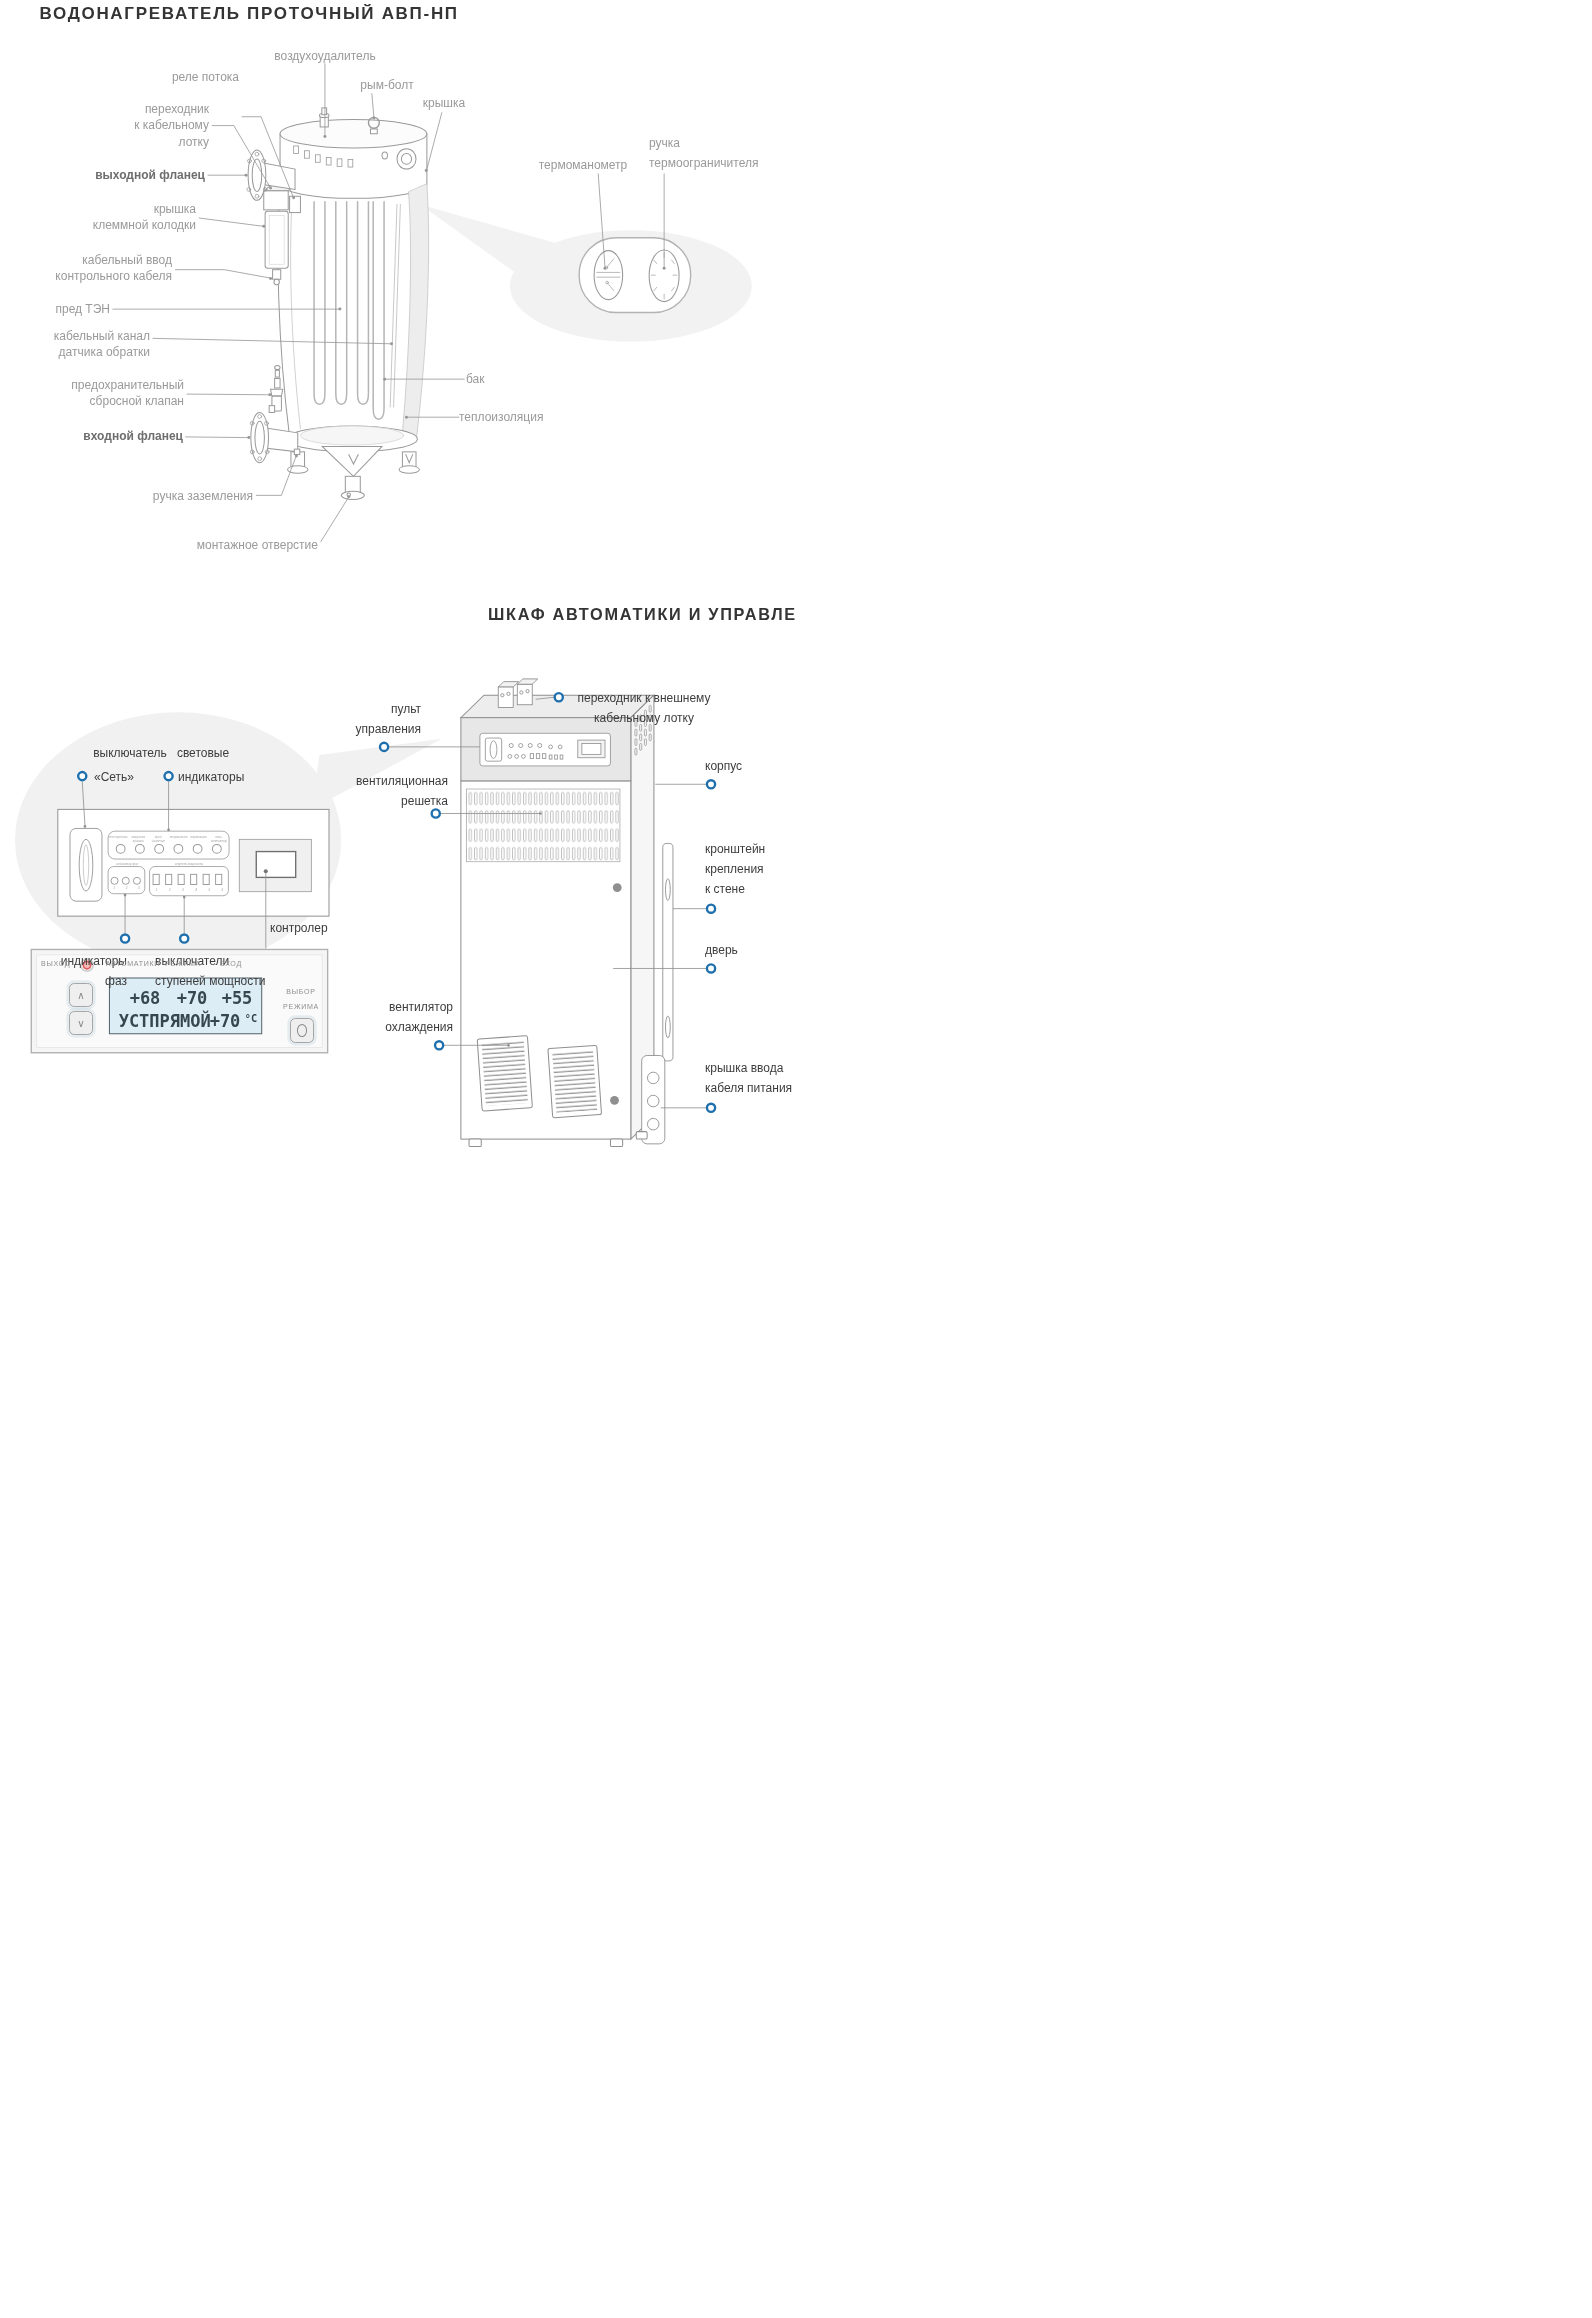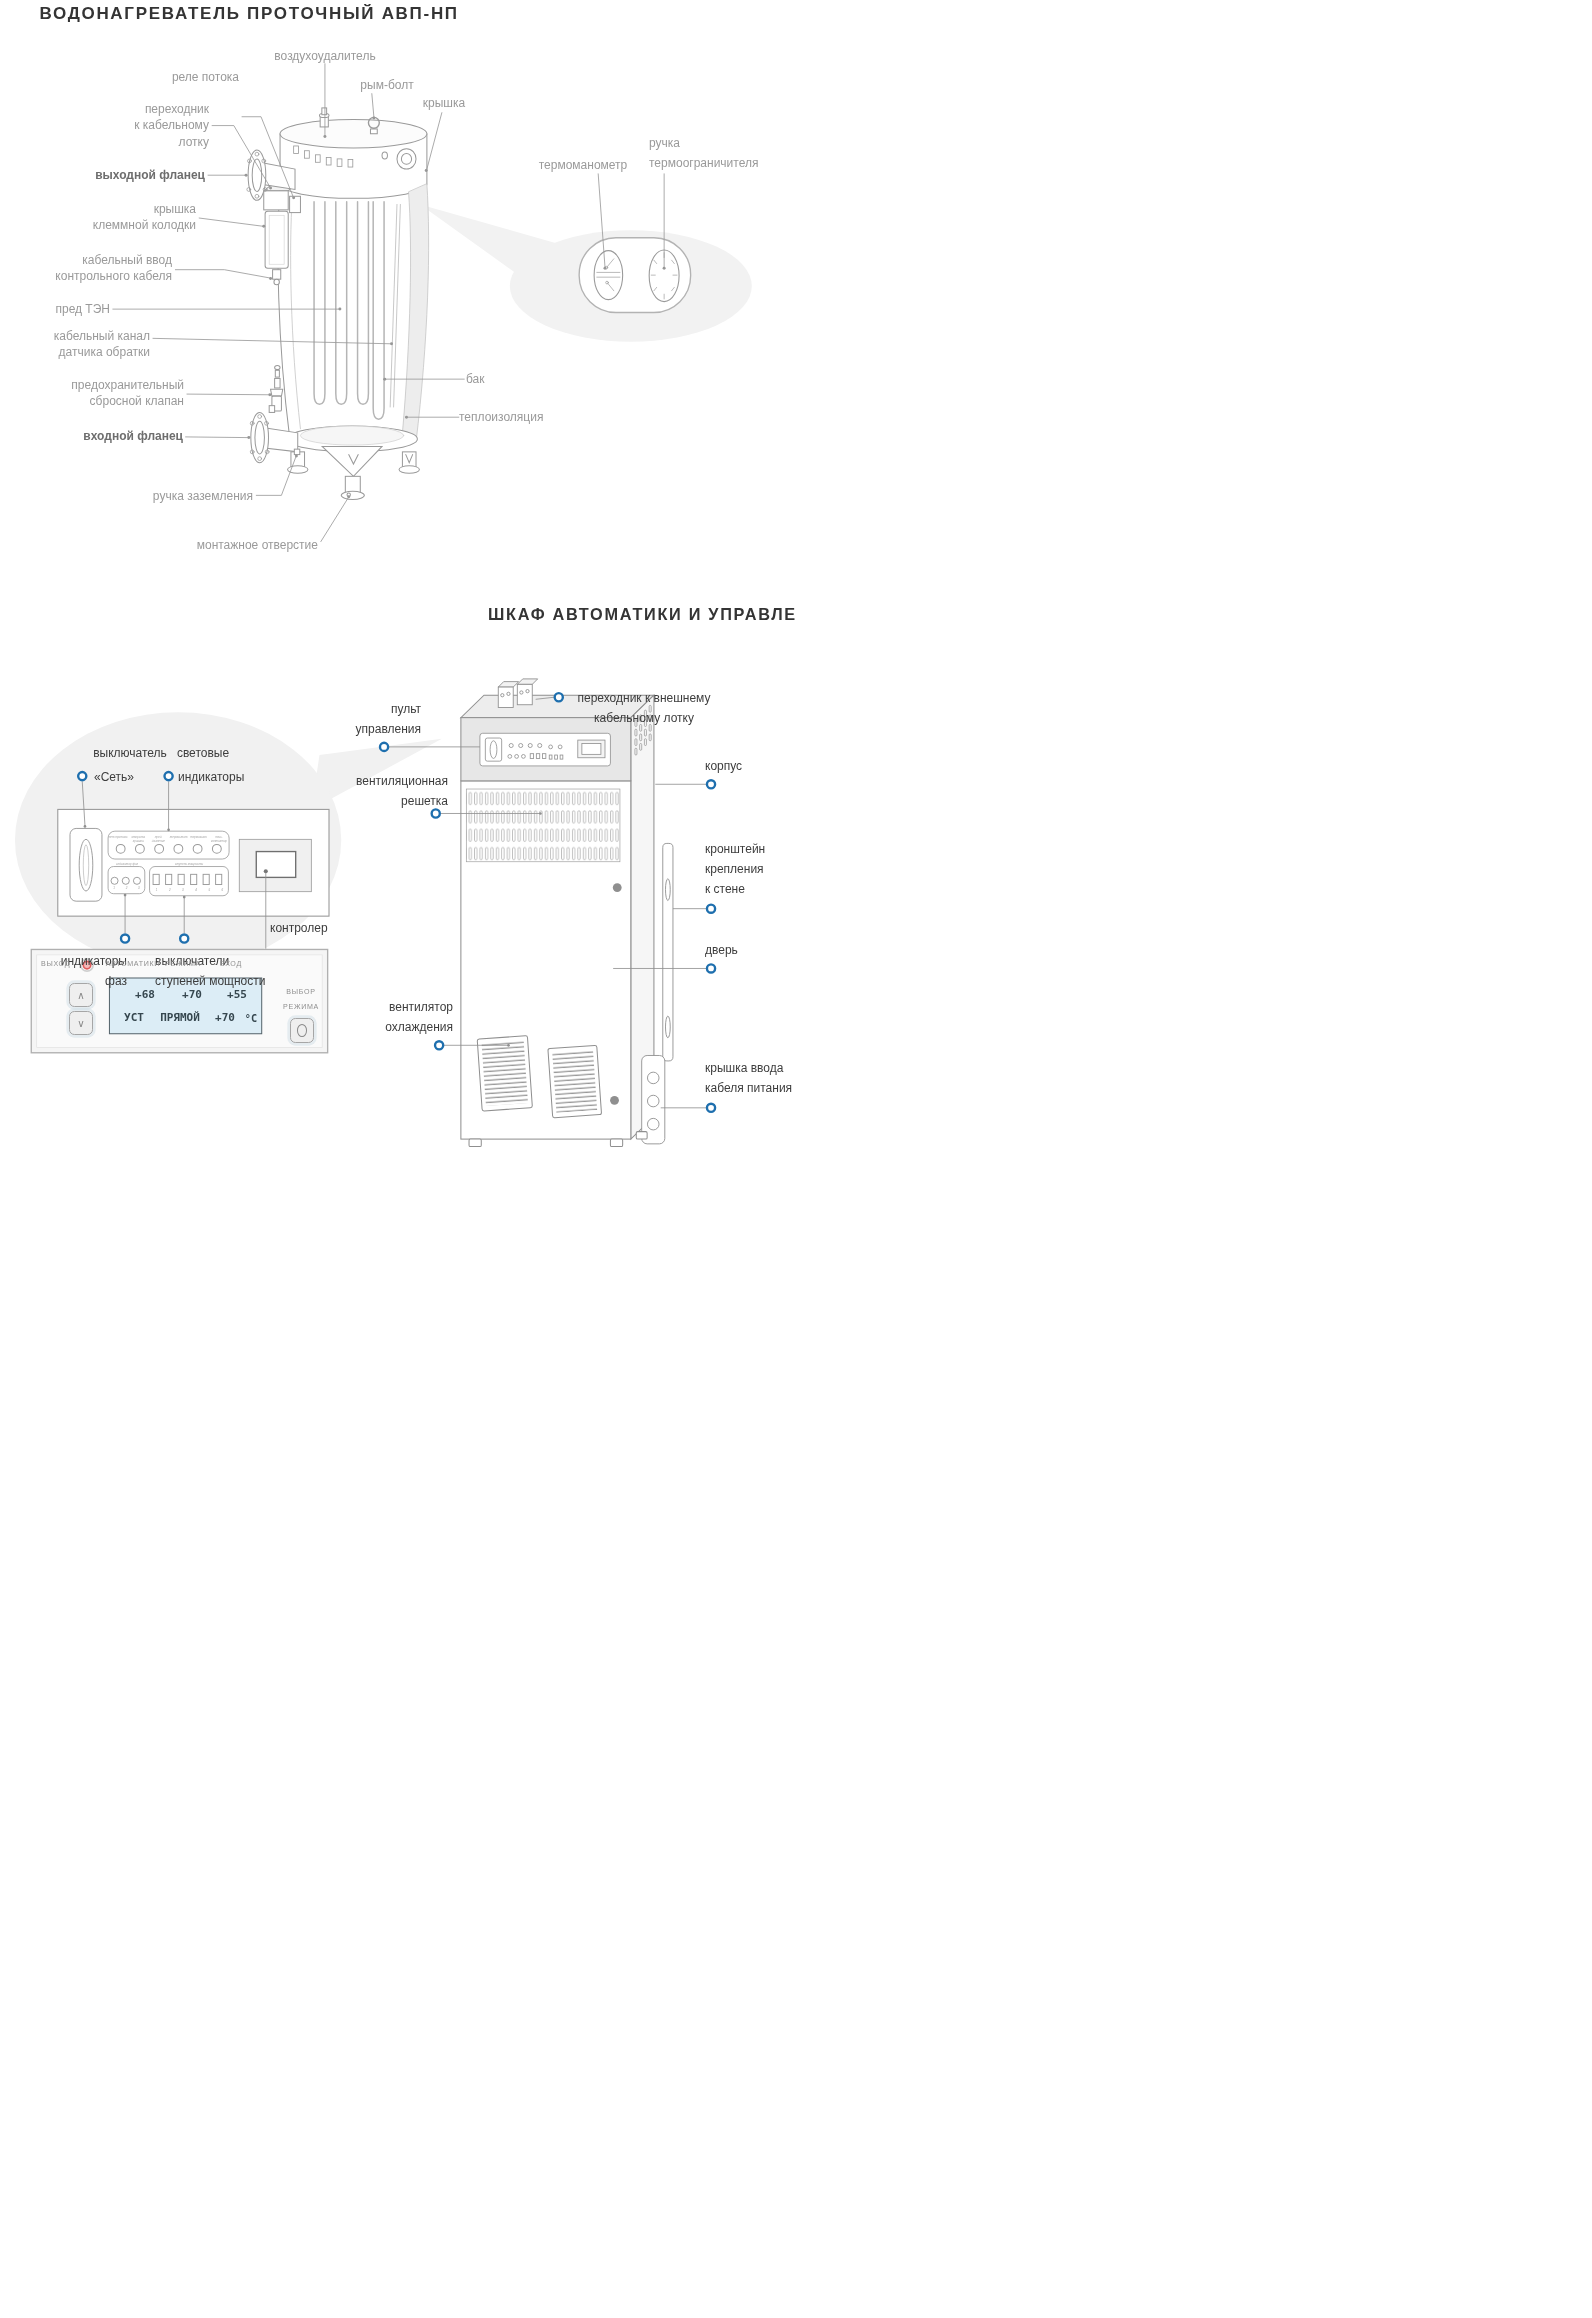--- a/index.html
+++ b/index.html
@@ -7,21 +7,21 @@
         font-family:"Liberation Sans",sans-serif;}
   svg{position:absolute;left:0;top:0;}
   .title{position:absolute;font-weight:bold;font-size:17px;letter-spacing:1.7px;color:#343434;white-space:pre;}
   .lbl{position:absolute;font-size:12px;line-height:16.3px;color:#9a9a9a;white-space:pre-line;}
   .lbl.bold{font-weight:bold;color:#6e6e6e;}
   .lbl.dark{color:#3d3d3d;line-height:20px;font-size:12px;}
   .lbl.right{text-align:right;}
   .lbl.center{transform:translateX(-50%);text-align:center;}
   .sm{position:absolute;font-size:7.1px;letter-spacing:0.7px;color:#8f8f8f;white-space:pre-line;}
   .sm.center{transform:translateX(-50%);text-align:center;}
-  .lcd{position:absolute;font-family:"DejaVu Sans Mono",monospace;font-weight:bold;font-size:11px;
+  .lcd{position:absolute;font-family:"DejaVu Sans Mono",monospace;font-weight:bold;font-size:17px;
        color:#36474f;transform:translateX(-50%);}
   .lcd.small{font-size:10.2px;}
   .tiny{font-size:3px;font-style:italic;color:#a5a5a5;}
   .tinyrow{position:absolute;display:flex;}
   .tinyrow span{flex:1;text-align:center;}
   .tinylab{position:absolute;transform:translateX(-50%);background:#fff;padding:0 2px;white-space:nowrap;}
   .btn{position:absolute;border:1.4px solid #a6a6a6;border-radius:5.4px;background:#efefef;
        box-shadow:0 0 0 2.7px rgba(175,200,215,.28);display:flex;align-items:center;justify-content:center;
        color:#8a8a8a;font-size:10.2px;}
   .btn .oval{width:8.8px;height:11.6px;border:1.4px solid #8a8a8a;border-radius:50%;}

